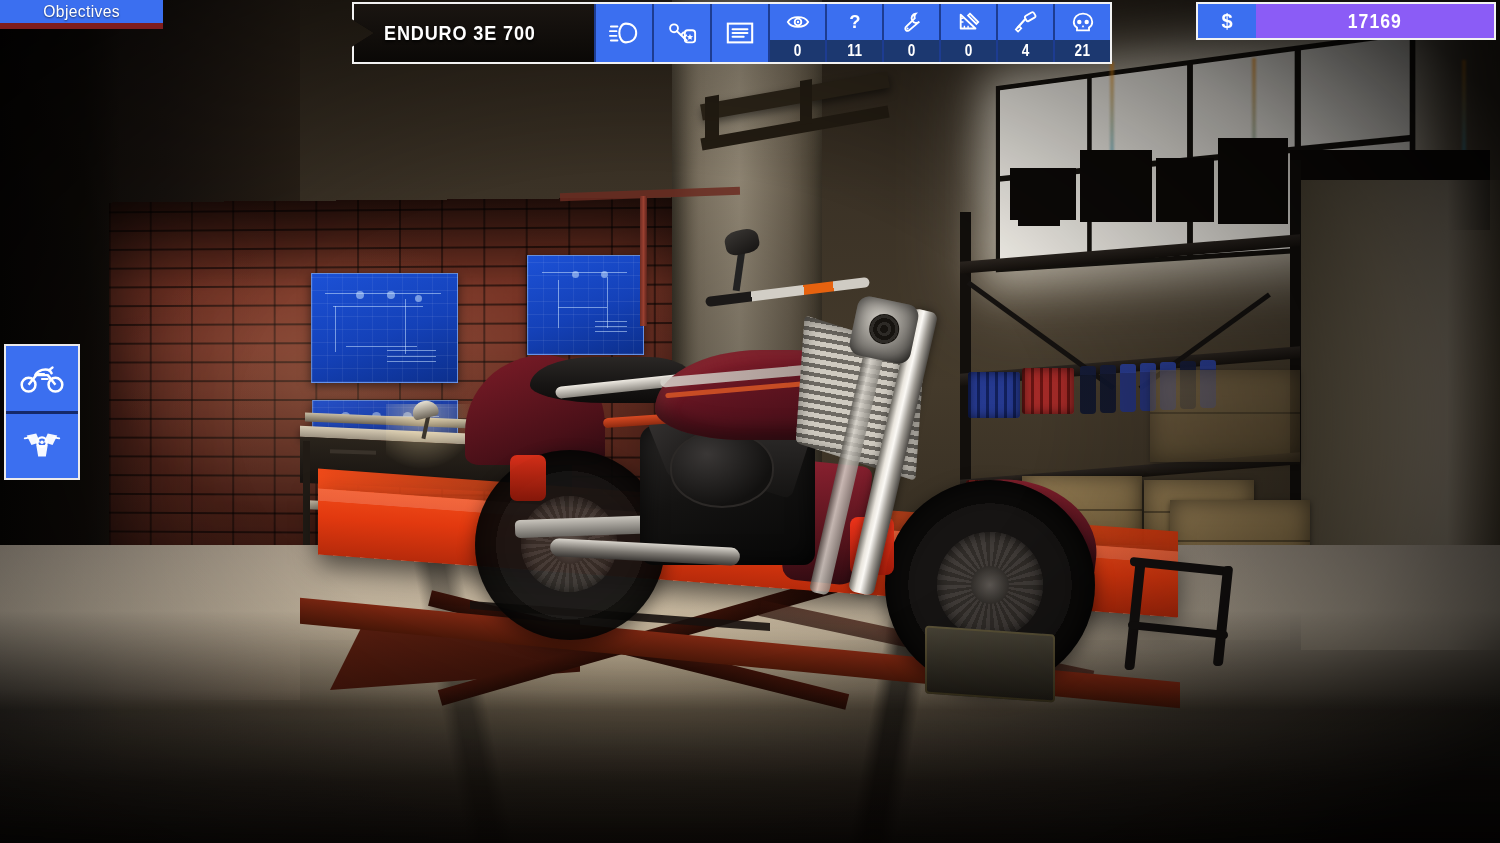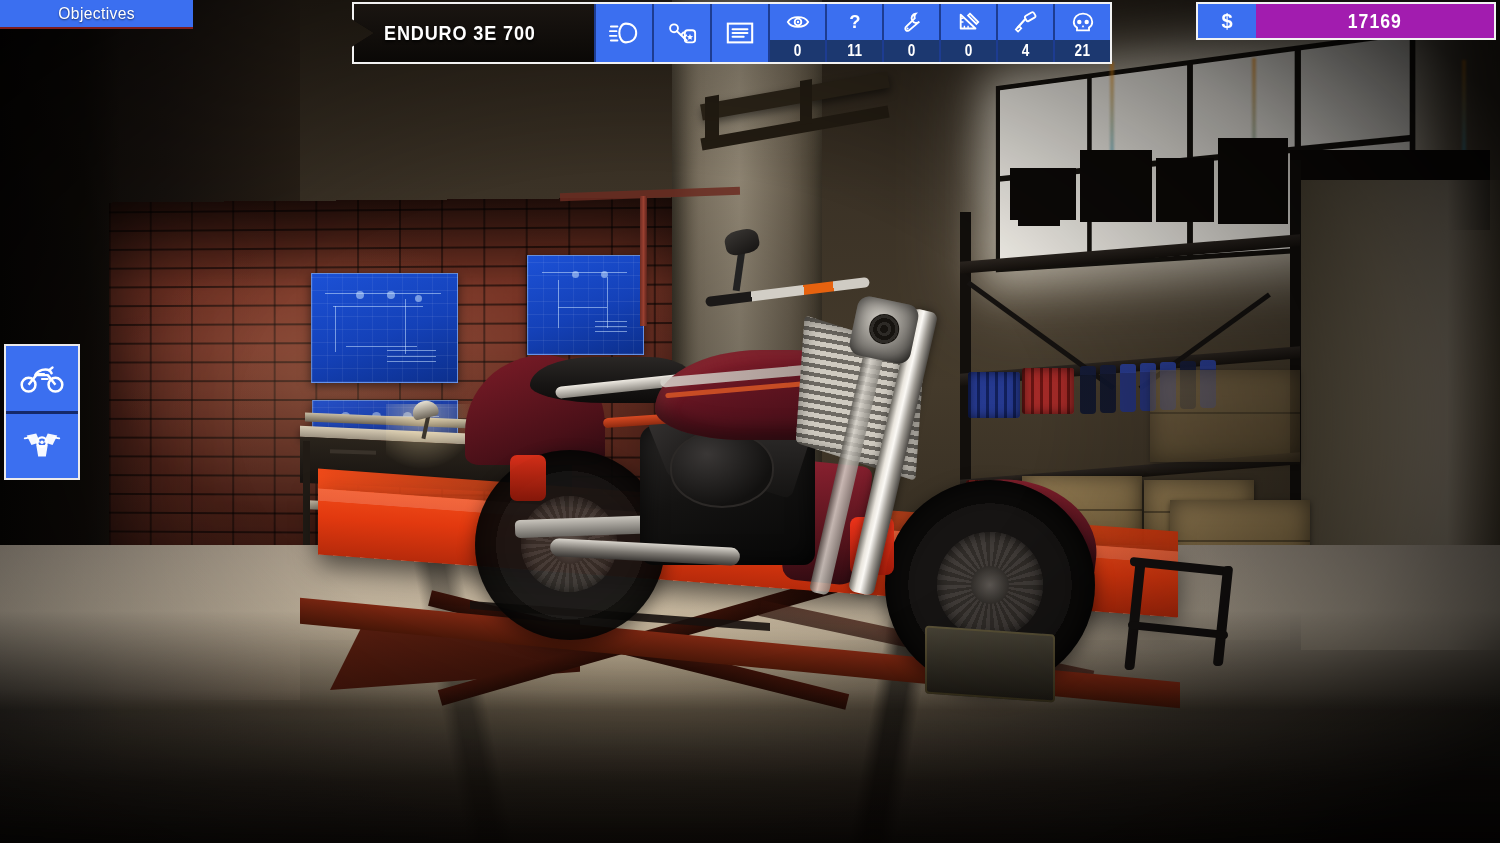--- a/index.html
+++ b/index.html
@@ -404,24 +404,24 @@
     border-radius:4px; transform:skewY(4deg);
     box-shadow: 0 0 0 2px rgba(150,130,60,.25) inset;
   }
 
   
   .hud { position:absolute; inset:0; pointer-events:none; }
   .hud * { pointer-events:auto; }
 
   
   .objectives{
-    position:absolute; left:0; top:0; width:193px; height:29px;
+    position:absolute; left:0; top:0; width:163px; height:29px;
     background:#3b6ff0;
     display:flex; align-items:center; justify-content:center;
-    border-bottom:2px solid #7f1d1d;
+    border-bottom:6px solid #7f1d1d;
   }
   .objectives span{
     color:#fff; font-size:17px; letter-spacing:.4px;
     font-family:"Liberation Sans Narrow","Liberation Sans", sans-serif;
     transform:scaleX(.92); text-shadow:0 1px 2px rgba(0,0,0,.55);
   }
 
   
   .tophud{
     position:absolute; left:352px; top:2px; height:62px;
@@ -472,21 +472,21 @@
     position:absolute; left:1196px; top:2px; width:300px; height:38px;
     display:flex; border:2px solid #f2f2f2;
   }
   .money .cur{
     width:58px; background:#3b6ff0;
     display:flex; align-items:center; justify-content:center;
     color:#fff; font-size:20px; font-weight:bold;
     font-family:"Liberation Sans Narrow","Liberation Sans", sans-serif;
   }
   .money .amt{
-    flex:1; background:#a21caf;
+    flex:1; background:#8b5cf6;
     display:flex; align-items:center; justify-content:center;
     color:#fff; font-size:20px; letter-spacing:1.2px; font-weight:bold;
     font-family:"Liberation Sans Narrow","Liberation Sans", sans-serif;
   }
   .money .amt span{ display:block; transform:scaleX(.88); }
 
   
   .sidebar{
     position:absolute; left:4px; top:344px; width:76px; height:136px;
     border:2px solid #eceaea;

